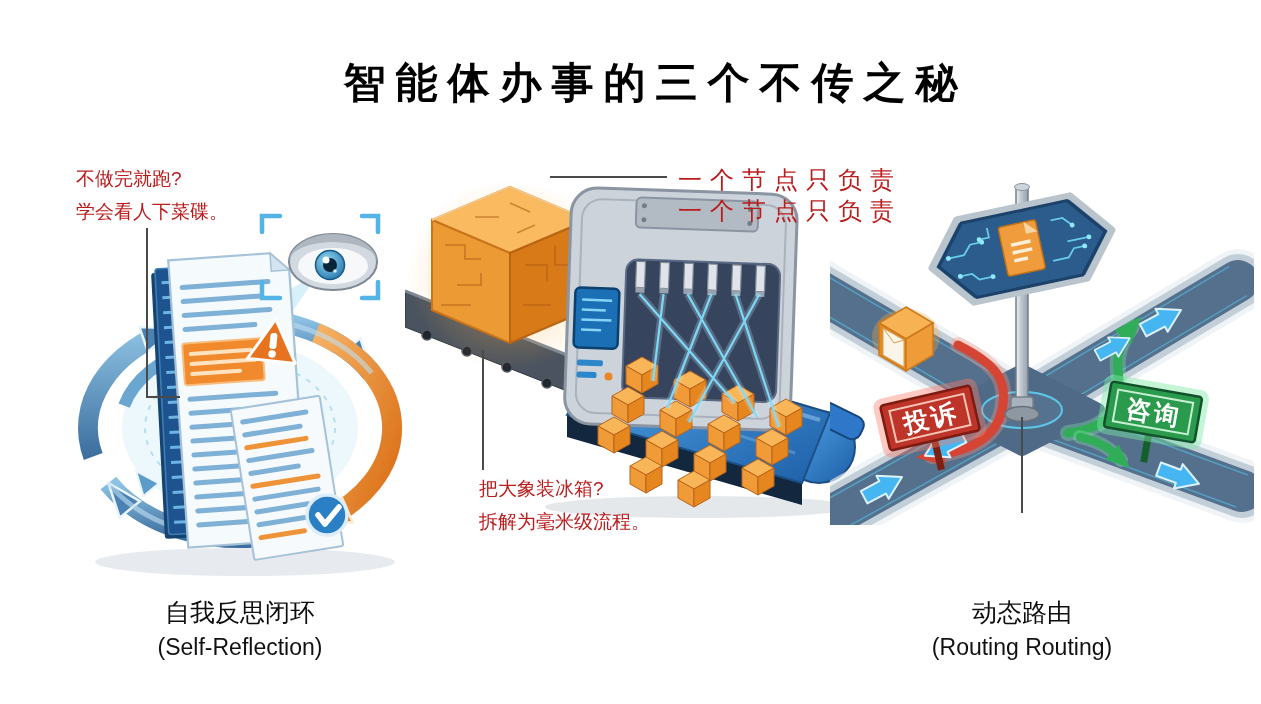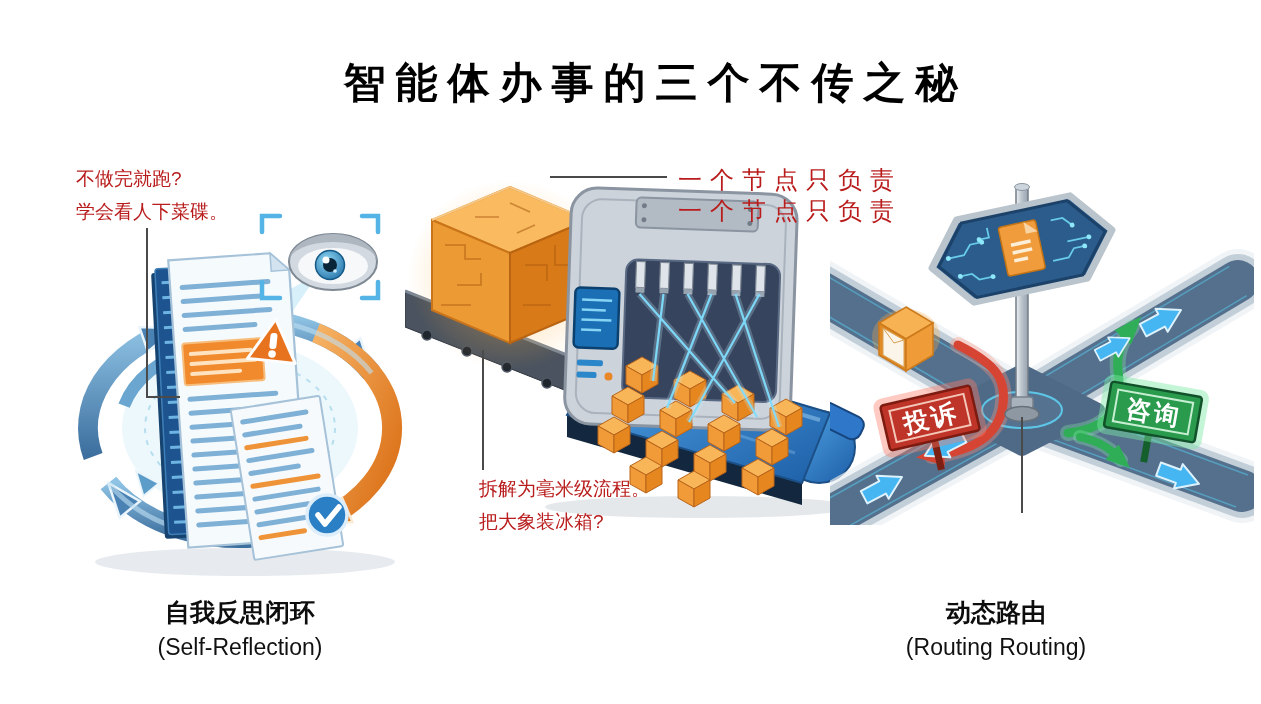--- a/index.html
+++ b/index.html
@@ -9,21 +9,21 @@
   }
   .title{
     position:absolute;top:38px;left:8px;width:100%;text-align:center;margin:17px;
     font-size:42px;font-weight:bold;letter-spacing:10px;color:#000;
   }
   .annot{position:absolute;font-size:19px;line-height:33px;color:#b91c1c;white-space:nowrap;}
   .annot-mid-top{font-size:24px;line-height:31px;letter-spacing:8px;}
   .annot-right{text-align:center;white-space:normal;line-height:31px;}
   .callout{position:absolute;background:#4a4a4a;}
   .caption{position:absolute;width:320px;text-align:center;}
-  .caption .zh{font-size:25px;font-weight:bold;line-height:36px;color:#0d0d0d;}
+  .caption .zh{font-size:25px;font-weight:normal;line-height:36px;color:#0d0d0d;}
   .caption .en{font-size:23px;line-height:34px;color:#111;}
   svg{position:absolute;}
 </style>
 </head>
 <body>
 
 <div class="canvas">
 
   <h1 class="title">智能体办事的三个不传之秘</h1>
 
@@ -331,29 +331,29 @@
   <div class="callout" style="left:146px;top:228px;width:2px;height:170px;"></div>
   <div class="callout" style="left:146px;top:396px;width:34px;height:2px;"></div>
 
   <div class="annot annot-mid-top" style="left:678px;top:164px;">
     <div>一个节点只负责</div>
     <div>一个节点只负责</div>
   </div>
   <div class="callout" style="left:550px;top:176px;width:117px;height:2px;"></div>
 
   <div class="annot" style="left:479px;top:472px;">
+    <div>把大象装冰箱?</div>
     <div>拆解为毫米级流程。</div>
-    <div>把大象装冰箱?</div>
   </div>
   <div class="callout" style="left:482px;top:350px;width:2px;height:120px;"></div>
 
   <div class="callout" style="left:1021px;top:417px;width:2px;height:96px;"></div>
 
   <div class="caption" style="left:80px;top:594px;">
     <div class="zh">自我反思闭环</div>
     <div class="en">(Self-Reflection)</div>
   </div>
-  <div class="caption" style="left:836px;top:594px;">
+  <div class="caption" style="left:862px;top:594px;">
     <div class="zh">动态路由</div>
     <div class="en">(Routing Routing)</div>
   </div>
 
 </div>
 
 </body></html>

